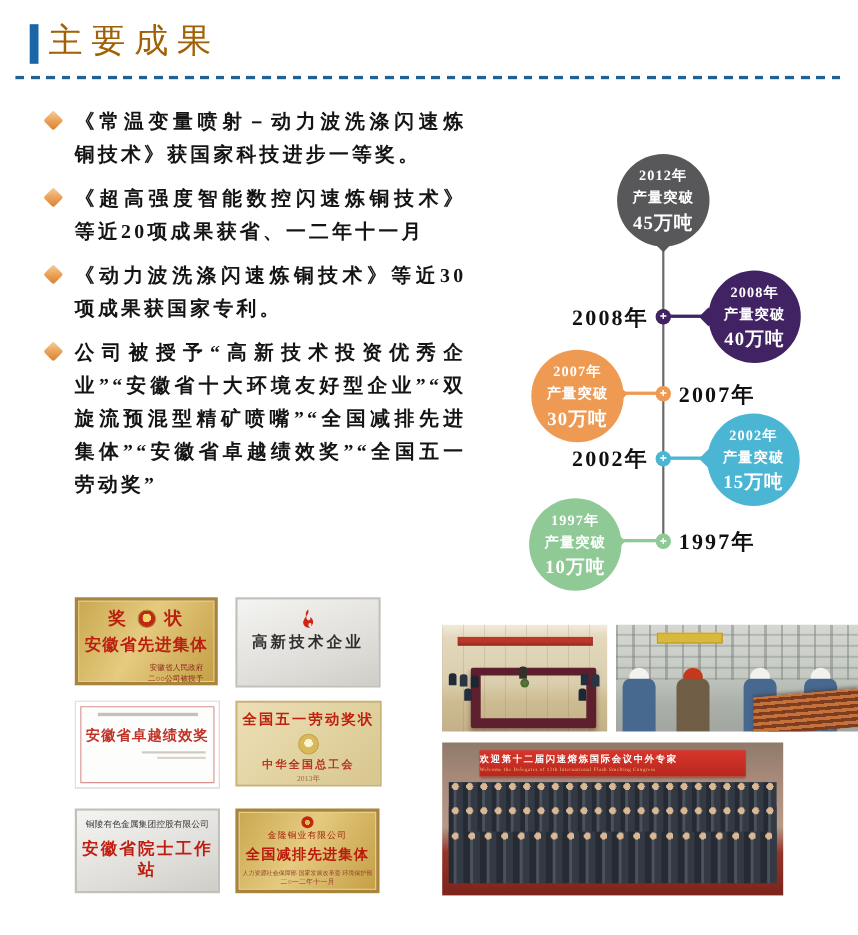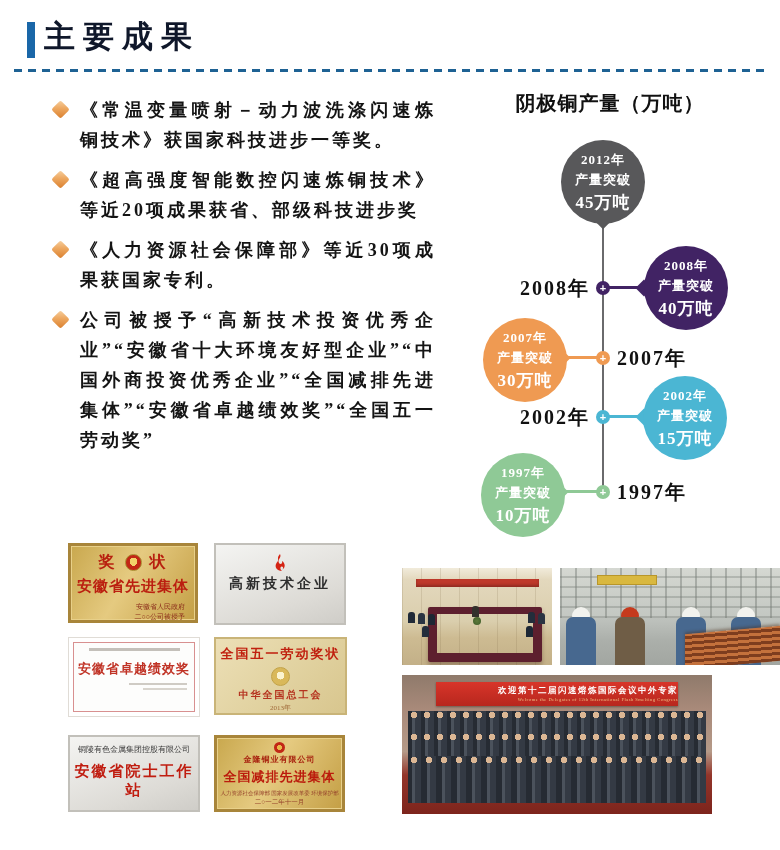--- a/index.html
+++ b/index.html
@@ -1,26 +1,26 @@
 <!DOCTYPE html>
 <html><head>
 <meta charset="utf-8">
 <style>
   html,body{margin:0;padding:0;width:780px;height:850px;overflow:hidden;background:#ffffff;
             font-family:"Liberation Serif","DejaVu Serif",serif;}
   .abs{position:absolute;}
 
   
   #accent-bar{left:27px;top:22px;width:8px;height:36px;background:#1a67a8;}
-  #page-title{left:44px;top:16px;font-size:31px;font-weight:bold;letter-spacing:8px;color:#0f172a;}
+  #page-title{left:44px;top:16px;font-size:31px;font-weight:normal;letter-spacing:8px;color:#a16207;}
   #divider{left:14px;top:69px;width:753px;height:3px;
            background:repeating-linear-gradient(90deg,#1e6294 0 8px,transparent 8px 14px);}
 
   
-  #achievements{left:52px;top:95px;width:384px;}
+  #achievements{left:40px;top:95px;width:384px;}
   .ach-item{position:relative;padding-left:28px;margin-bottom:10px;
             font-size:18px;font-weight:bold;line-height:30px;letter-spacing:3px;
             color:#141414;text-align:justify;}
   .diamond{position:absolute;left:2px;top:8px;width:13px;height:13px;border-radius:2px;
            transform:rotate(45deg);
            background:linear-gradient(135deg,#f6cf9f 0%,#eda75f 45%,#d97f2e 100%);}
 
   
   #chart{left:440px;top:90px;width:340px;height:452px;}
   #chart-title{left:0;right:0;top:0;text-align:center;font-size:20px;font-weight:bold;
@@ -79,21 +79,21 @@
   .a4-main{font-size:13px;font-weight:bold;color:#c0200f;letter-spacing:2px;margin-top:6px;}
   .a4-emblem{width:17px;height:17px;border-radius:50%;margin:4px auto 2px;
              background:radial-gradient(circle at 50% 45%,#fbf3cf 0 30%,#d9b85a 31% 100%);border:1px solid #c2a247;}
   .a4-sub1{font-size:10px;font-weight:bold;color:#b5331f;letter-spacing:2px;}
   .a4-sub2{font-size:7px;color:#a06a3a;margin-top:1px;}
   .a5-top{font-size:8px;color:#3a3a3a;margin-top:7px;letter-spacing:0;}
   .a5-main{font-size:15px;font-weight:bold;color:#c01d10;letter-spacing:2px;margin-top:7px;}
   .a5-sub{font-size:9px;color:#4a4a4a;text-align:right;padding-right:9px;margin-top:9px;}
   .a6-emblem{width:11px;height:11px;border-radius:50%;margin:4px auto 1px;
              background:radial-gradient(circle,#e8b84a 0 30%,#c22715 31% 100%);}
-  .a6-top{font-size:8px;font-weight:bold;color:#a8230f;letter-spacing:1px;}
+  .a6-top{font-size:8px;font-weight:normal;color:#a8230f;letter-spacing:1px;}
   .a6-main{font-size:13px;font-weight:bold;color:#bb1b0c;letter-spacing:1px;margin-top:3px;}
   .a6-sub1{font-size:5.5px;color:#94402a;margin-top:4px;}
   .a6-sub2{font-size:6.5px;color:#94402a;margin-top:1px;}
 
   
   #photos{left:402px;top:568px;width:378px;height:246px;}
   .photo{position:absolute;overflow:hidden;}
   #photo-meeting{left:0;top:0;width:150px;height:97px;
      background:
        repeating-linear-gradient(90deg,rgba(125,105,70,.18) 0 1px,transparent 1px 19px),
@@ -123,21 +123,21 @@
   .wk.red .helm{background:#c53a1d;}
   .wk.brown .bod{background:#6f5d46;}
   .wk1{left:2%;} .wk2{left:24%;} .wk3{left:52%;} .wk4{left:77%;}
   .pB-copper{position:absolute;right:0;bottom:0;width:43%;height:36%;transform:skewY(-5deg);
      background:repeating-linear-gradient(0deg,#7e3d1e 0 3px,#c4713c 3px 6px);
      box-shadow:0 -2px 3px rgba(70,40,20,.4);}
   #photo-group{left:0;top:107px;width:310px;height:139px;
      background:linear-gradient(180deg,#8f7a6b 0%,#a98a7a 25%,#b59a88 55%,#93352a 72%,#7d241c 100%);}
   .pC-banner{position:absolute;left:11%;width:78%;top:5%;height:17%;
      background:linear-gradient(#d8352a,#b7271e);display:flex;flex-direction:column;
-     align-items:flex-end;justify-content:center;box-shadow:0 1px 2px rgba(0,0,0,.35);}
+     align-items:flex-start;justify-content:center;box-shadow:0 1px 2px rgba(0,0,0,.35);}
   .pC-cn{font-size:8.5px;font-weight:bold;color:#ffffff;letter-spacing:1.5px;white-space:nowrap;}
   .pC-en{font-size:4.5px;color:#f0c689;letter-spacing:.5px;white-space:nowrap;}
   .crowd-row{position:absolute;left:2%;right:2%;height:46%;
      background-image:
        radial-gradient(circle 3.2px at 6px 4px,#dcb794 97%,transparent 100%),
        repeating-linear-gradient(90deg,#262b33 0 4px,#4b525c 4px 7px,#343a44 7px 13px);
      background-repeat:repeat-x,repeat;background-size:13px 9px,13px 100%;
      background-position:0 0,0 6px;}
   .cr1{top:26%;} .cr2{top:42%;} .cr3{top:58%;height:34%;background-size:15px 10px,15px 100%;}
 </style>
@@ -148,34 +148,33 @@
 <div class="abs" id="page-title">主要成果</div>
 <div class="abs" id="divider"></div>
 
 <div class="abs" id="achievements">
   <div class="ach-item">
     <span class="diamond"></span>
     <span>《常温变量喷射－动力波洗涤闪速炼铜技术》获国家科技进步一等奖。</span>
   </div>
   <div class="ach-item">
     <span class="diamond"></span>
-    <span>《超高强度智能数控闪速炼铜技术》等近20项成果获省、部级科技进步奖</span>
+    <span>《超高强度智能数控闪速炼铜技术》等近20项成果获省、一二年十一月</span>
   </div>
   <div class="ach-item">
     <span class="diamond"></span>
-    <span>《人力资源社会保障部》等近30项成果获国家专利。</span>
+    <span>《动力波洗涤闪速炼铜技术》等近30项成果获国家专利。</span>
   </div>
   <div class="ach-item">
     <span class="diamond"></span>
-    <span>公司被授予“高新技术投资优秀企业”“安徽省十大环境友好型企业”“中国外商投资优秀企业”“全国减排先进集体”“安徽省卓越绩效奖”“全国五一劳动奖”</span>
+    <span>公司被授予“高新技术投资优秀企业”“安徽省十大环境友好型企业”“双旋流预混型精矿喷嘴”“全国减排先进集体”“安徽省卓越绩效奖”“全国五一劳动奖”</span>
   </div>
 </div>
 
 <div class="abs" id="chart">
-  <div class="abs" id="chart-title">阴极铜产量（万吨）</div>
   <div class="abs" id="tl-line"></div>
 
   <div class="tail t0" style="background: rgb(88, 88, 90);"></div>
   <div class="bubble b0" style="background: rgb(88, 88, 90);">
     <span class="b-year">2012年</span>
     <span class="b-cap">产量突破</span>
     <span class="b-val">45万吨</span>
   </div>
 
   <div class="conn c1" style="background: rgb(65, 35, 100);"></div>

